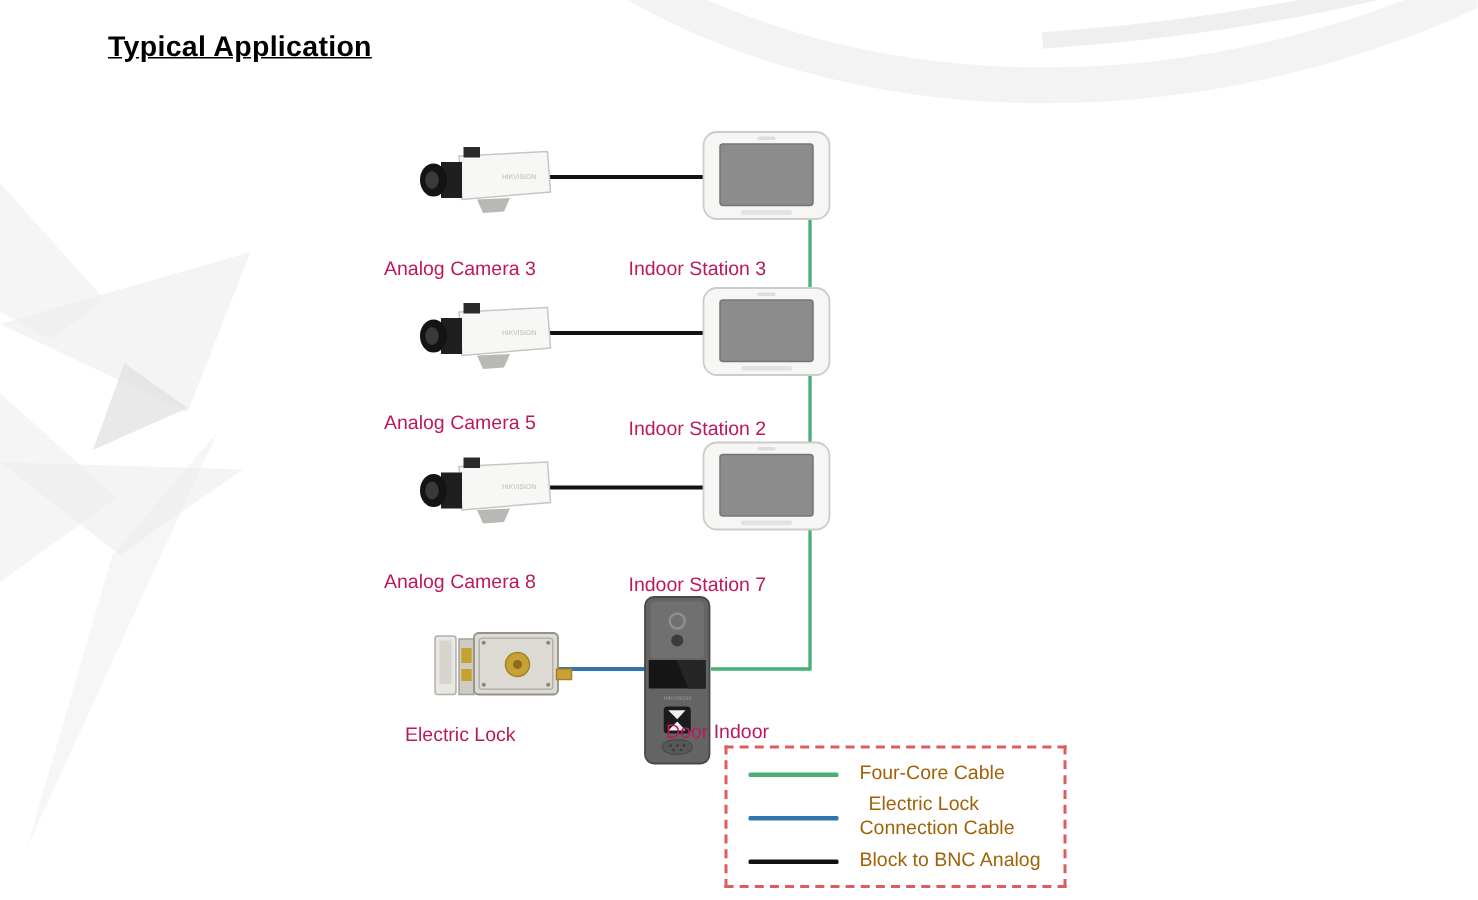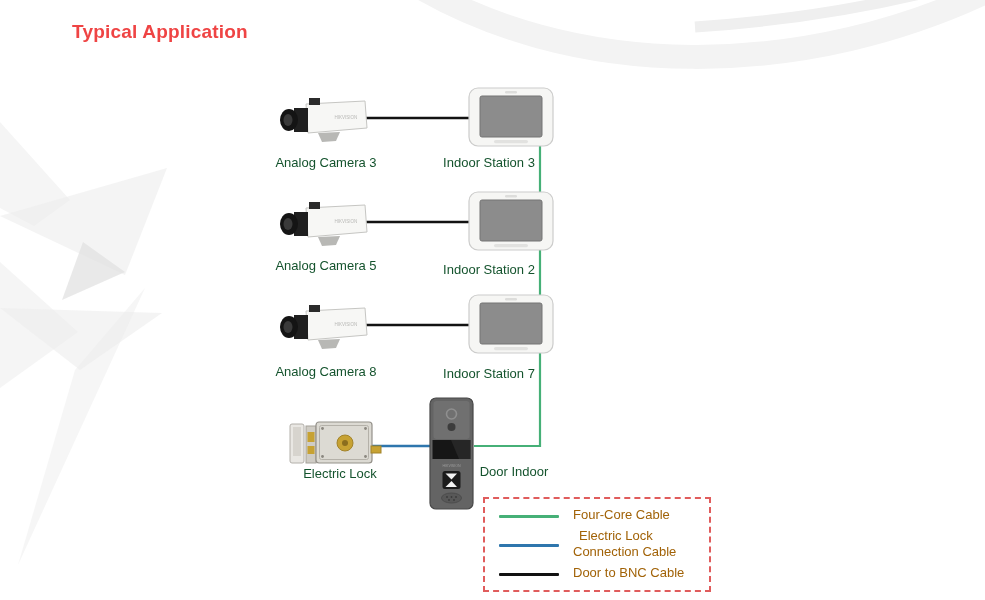--- a/index.html
+++ b/index.html
@@ -1,22 +1,22 @@
 <!DOCTYPE html>
 <html><head>
 <meta charset="utf-8">
 <style>
   html,body{margin:0;padding:0;background:#fff;}
   #page{position:relative;width:985px;height:600px;background:#ffffff;overflow:hidden;
         font-family:"Liberation Sans",sans-serif;}
   #bg-svg{position:absolute;left:0;top:0;}
-  .lbl{position:absolute;width:140px;text-align:center;font-size:13px;color:#14532d;
-       white-space:nowrap;line-height:16px;}
+  .lbl{position:absolute;width:140px;text-align:left;font-size:13px;color:#be185d;
+       white-space:nowrap;line-height:16px;margin-top:16px;}
   #title{position:absolute;left:72px;top:21px;font-size:19px;font-weight:bold;
-         color:#ef4444;letter-spacing:.2px;}
+         color:#000000;letter-spacing:.2px;text-decoration:underline;}
   #legend{position:absolute;left:483px;top:497px;width:228px;height:95px;
           border:2px dashed #e05c5c;box-sizing:border-box;background:rgba(255,255,255,.6);}
   .swatch{position:absolute;width:60px;height:3px;border-radius:1px;}
   .legend-text{position:absolute;font-size:13px;color:#a16207;white-space:nowrap;line-height:16px;}
 </style>
 </head>
 <body>
 
 <div id="page">
 
@@ -123,16 +123,16 @@
 
   <div id="legend" style="border-color: rgb(224, 92, 92);">
     <div class="swatch" style="left: 14px; top: 16px; background: rgb(70, 176, 119);"></div>
     <div class="legend-text" style="left:88px;top:8px;">Four-Core Cable</div>
 
     <div class="legend-text" style="left:94px;top:29px;">Electric Lock</div>
     <div class="swatch" style="left: 14px; top: 45px; background: rgb(46, 118, 173);"></div>
     <div class="legend-text" style="left:88px;top:45px;">Connection Cable</div>
 
     <div class="swatch" style="left: 14px; top: 74px; background: rgb(18, 18, 18);"></div>
-    <div class="legend-text" style="left:88px;top:66px;">Door to BNC Cable</div>
+    <div class="legend-text" style="left:88px;top:66px;">Block to BNC Analog</div>
   </div>
 
 </div>
 
 </body></html>

